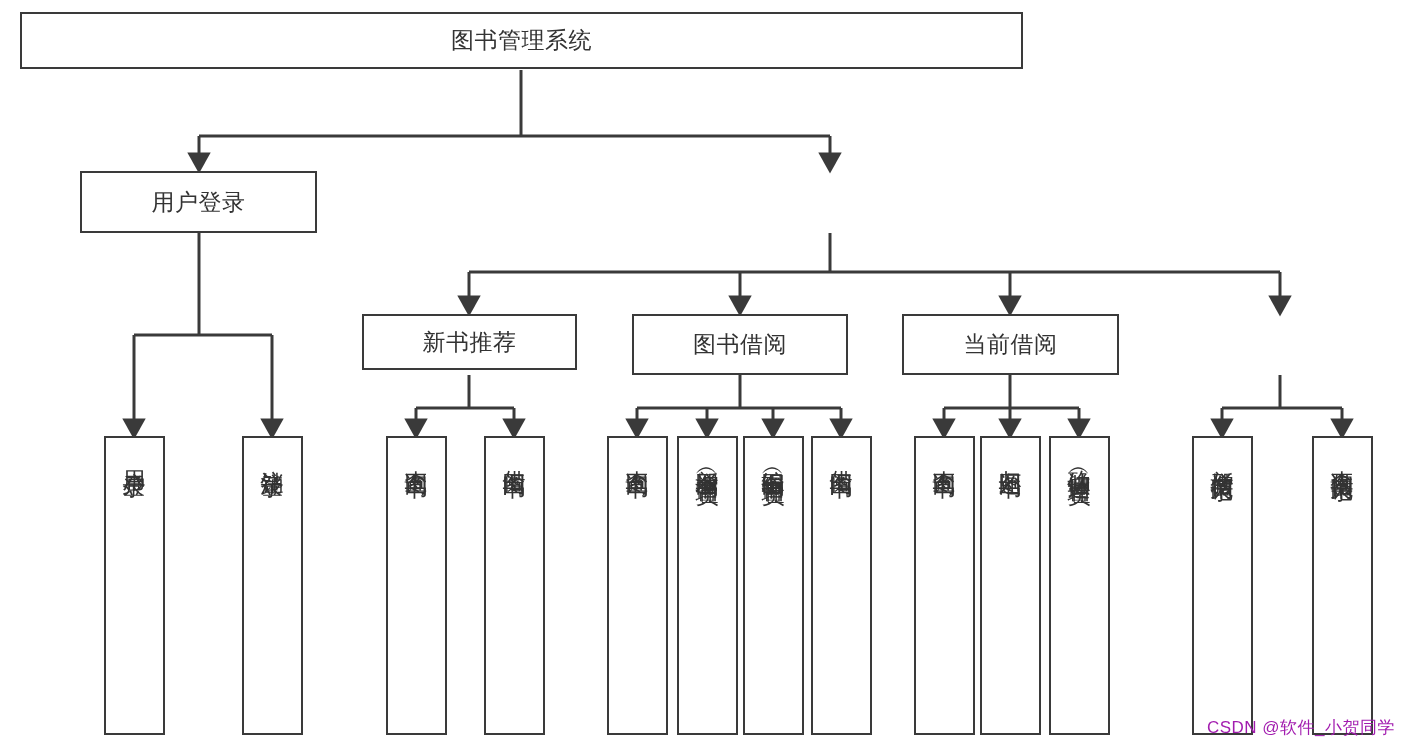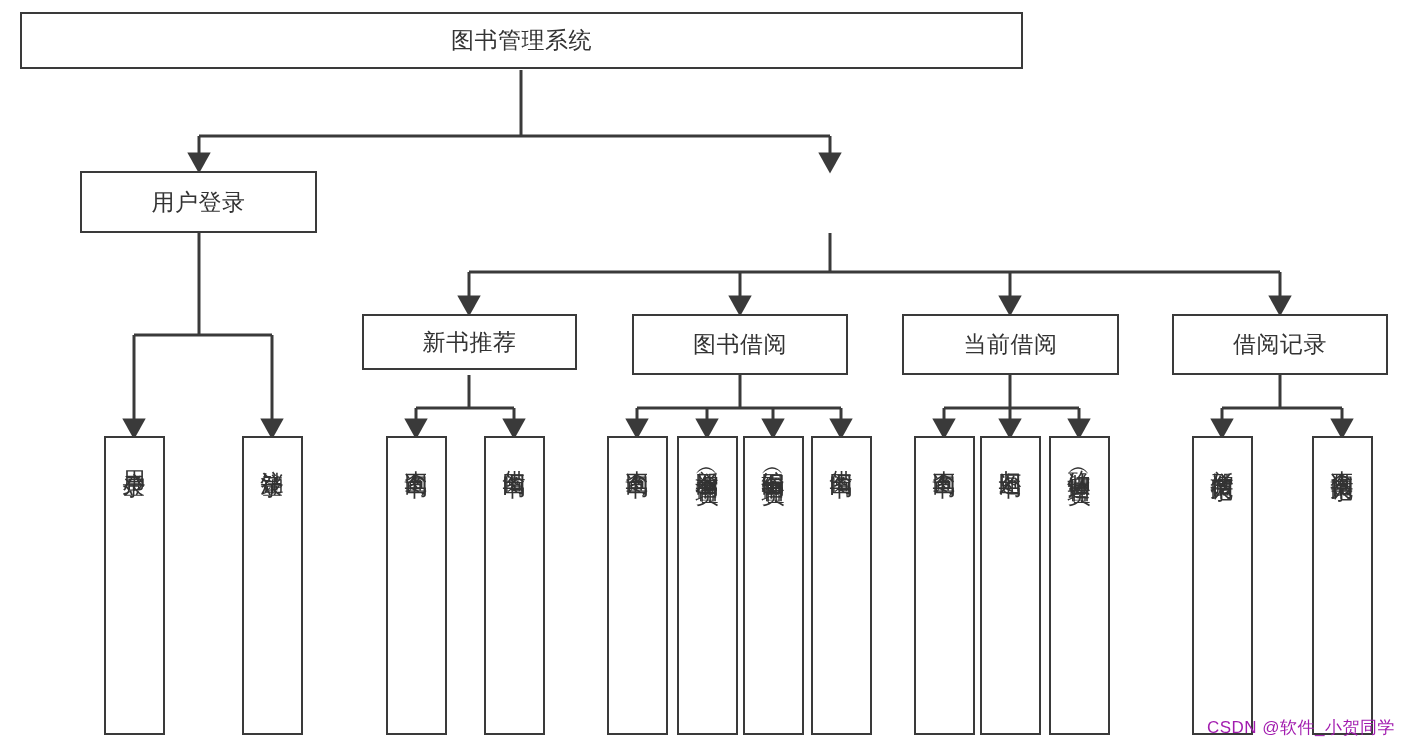--- a/index.html
+++ b/index.html
@@ -131,23 +131,20 @@
 
   <div class="node-box" style="left:362px; top:314px; width:215px; height:56px;">
     <span class="node-label">新书推荐</span>
   </div>
   <div class="node-box" style="left:632px; top:314px; width:216px; height:61px;">
     <span class="node-label">图书借阅</span>
   </div>
   <div class="node-box" style="left:902px; top:314px; width:217px; height:61px;">
     <span class="node-label">当前借阅</span>
   </div>
-  <div class="node-box" style="left:1172px; top:314px; width:216px; height:61px;">
-    <span class="node-label">借阅记录</span>
-  </div>
 
   <div class="node-box vertical" style="left:104px; top:436px; width:61px; height:299px;">
     <span class="node-label">用户登录</span>
   </div>
   <div class="node-box vertical" style="left:242px; top:436px; width:61px; height:299px;">
     <span class="node-label">注销登录</span>
   </div>
 
   <div class="node-box vertical" style="left:386px; top:436px; width:61px; height:299px;">
     <span class="node-label">查询图书</span>

